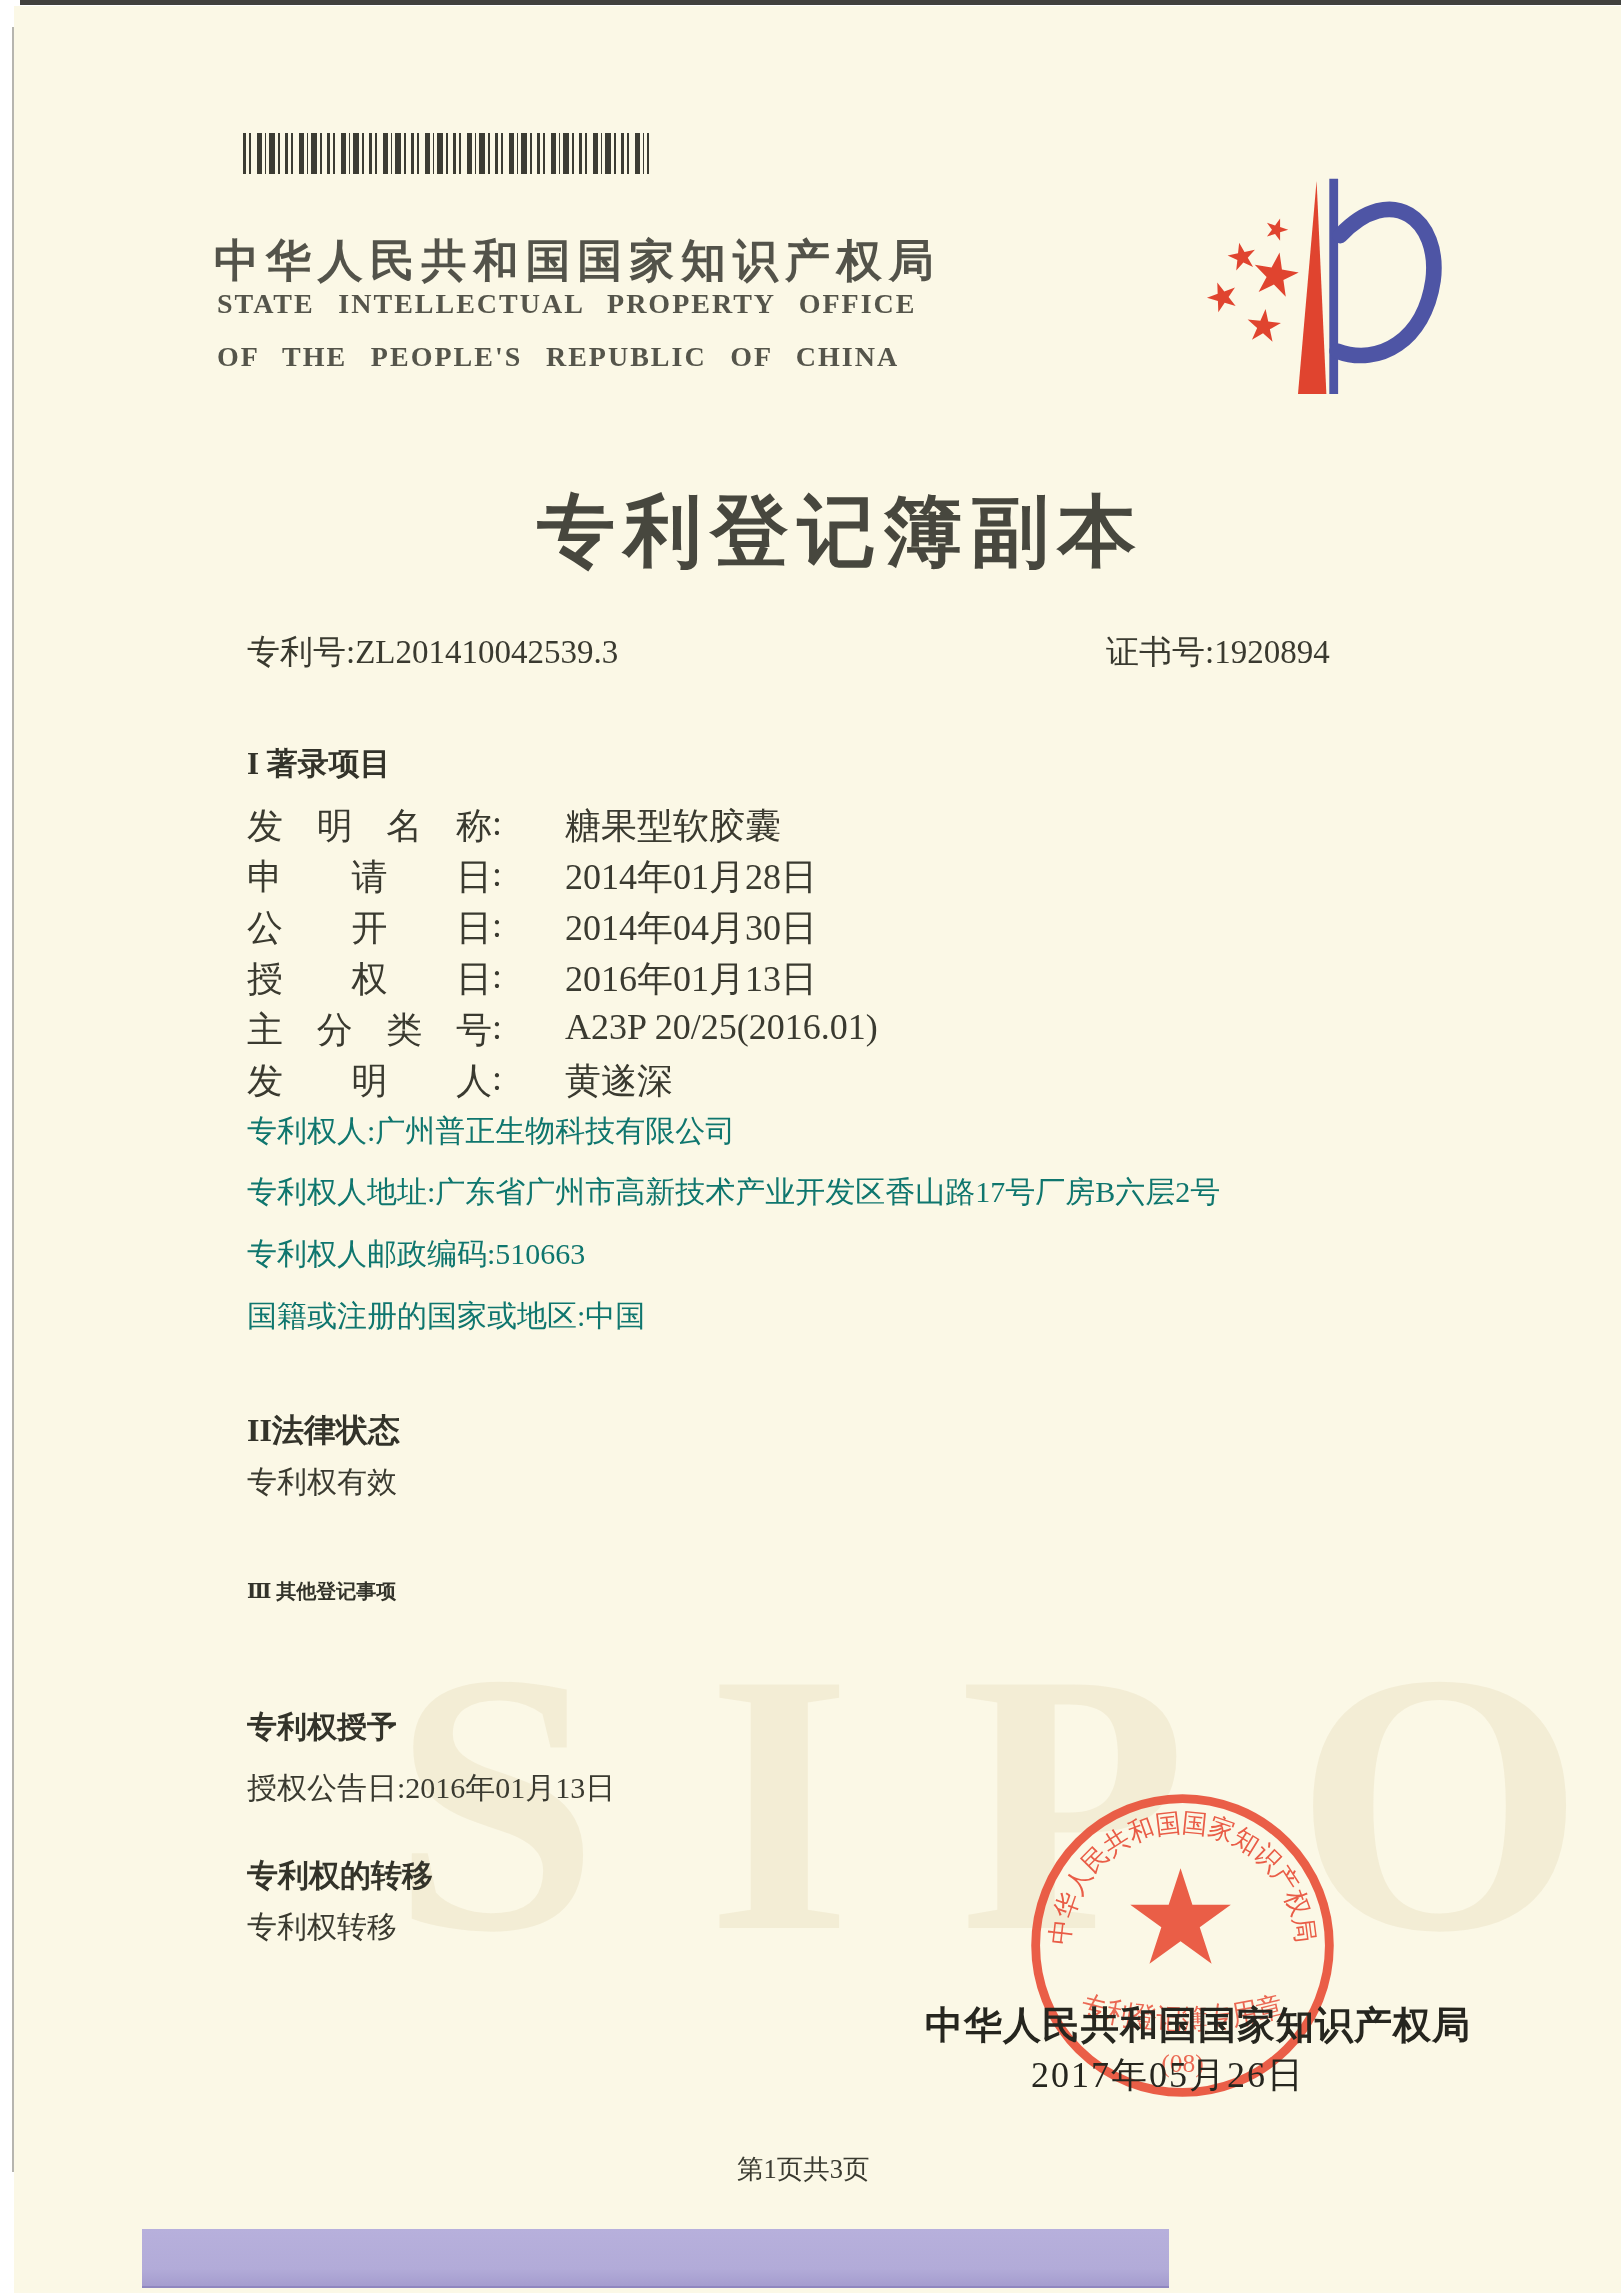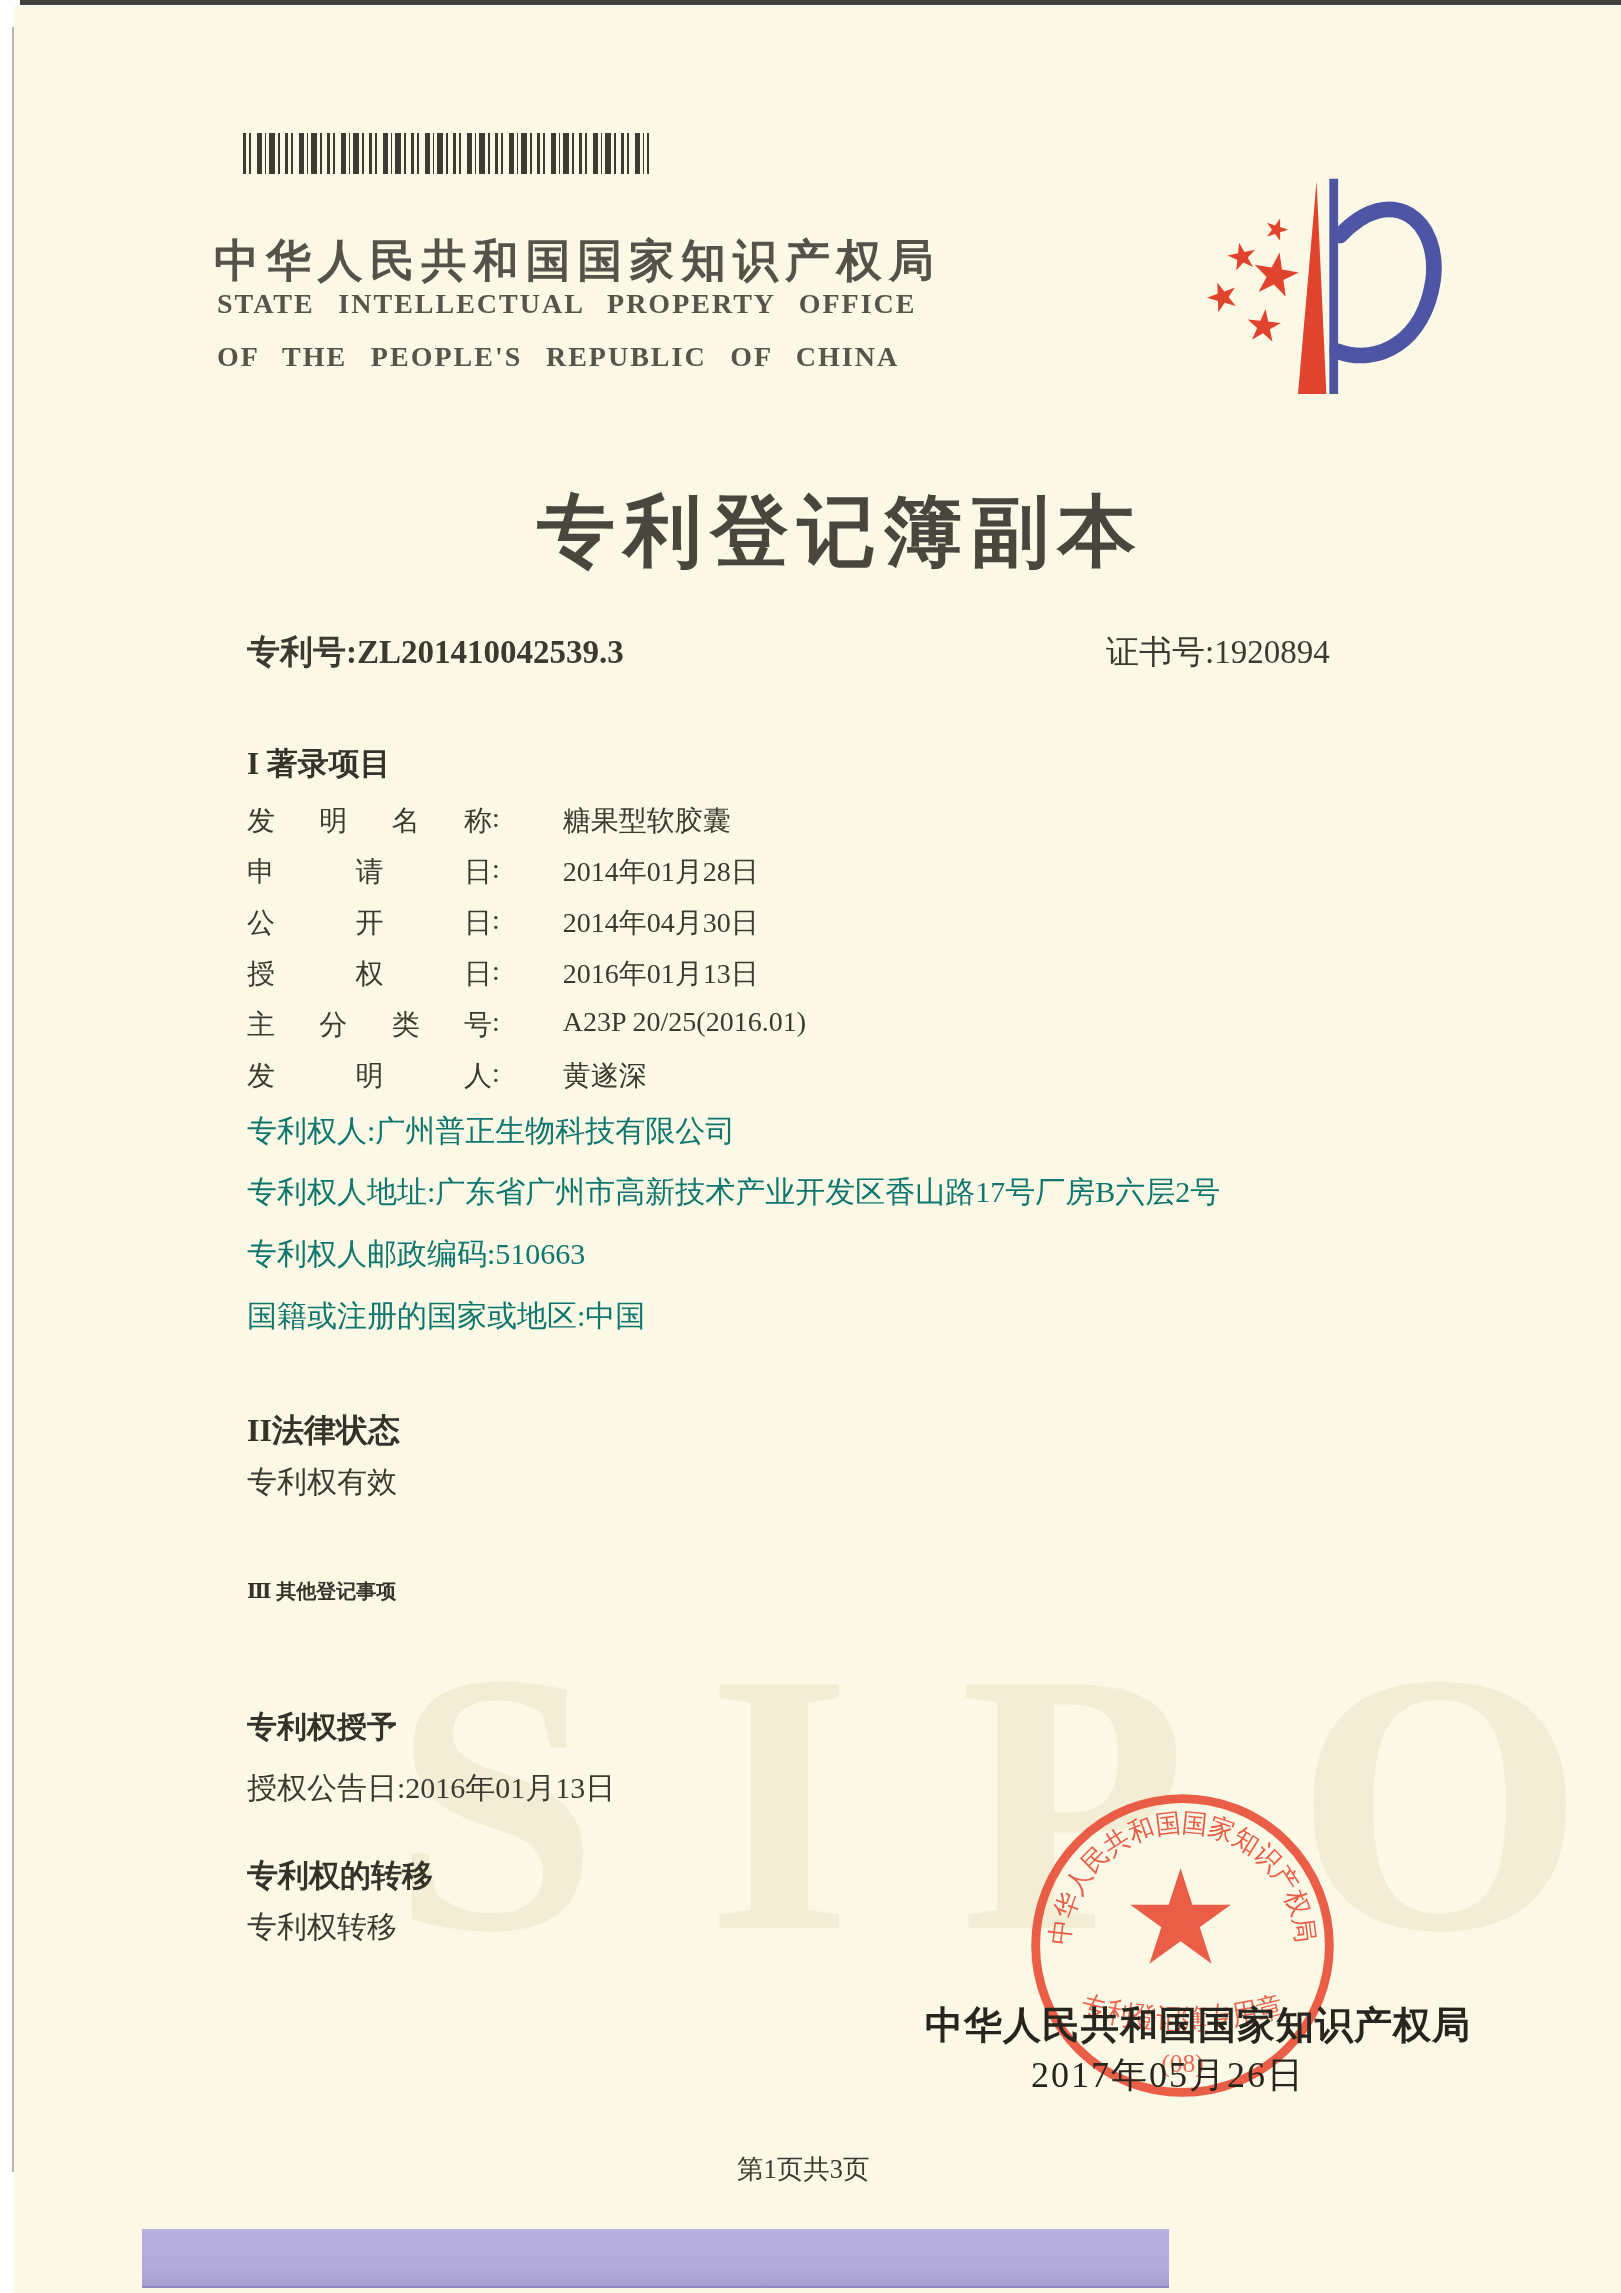--- a/index.html
+++ b/index.html
@@ -24,21 +24,21 @@
       #3c3c33 13.7px 18.6px,transparent 18.6px 21.6px,
       #3c3c33 21.6px 23.5px,transparent 23.5px 26.5px,
       #3c3c33 26.5px 32px,transparent 32px 35px,
       #3c3c33 35px 37px,transparent 37px 42px);
   }
   .hdr-cn{left:214px;top:231px;font-size:45px;font-weight:700;letter-spacing:6.9px;color:#53534a;}
   .hdr-en{left:217px;font-size:28px;font-weight:600;letter-spacing:2px;word-spacing:14.7px;color:#55554b;text-align:center;}
   .doc-title{left:537px;top:480px;font-size:78px;font-weight:600;letter-spacing:8.8px;color:#47473e;}
   .num-line{top:630px;font-size:33px;color:#3a3a30;}
   .sec-head{font-weight:700;color:#33332a;}
-  .frow{position:absolute;left:247px;display:flex;font-size:28px;color:#3a3a30;}
+  .frow{position:absolute;left:247px;display:flex;font-size:36px;color:#3a3a30;}
   .flabel{display:inline-block;width:245px;text-align:justify;text-align-last:justify;}
   .fvalue{margin-left:63px;white-space:pre;}
   .oline{position:absolute;left:247px;font-size:30px;color:#0f766e;}
   .watermark{
     position:absolute;left:392px;top:1617px;font-size:372px;line-height:1;
     color:#ece3c6;opacity:.5;letter-spacing:108px;z-index:0;font-weight:700;
   }
   .sealwrap{position:absolute;left:1019px;top:1782px;width:327px;height:327px;z-index:1;}
   .sig-office{left:925px;top:2000px;font-size:38px;font-weight:700;letter-spacing:1px;color:#26261f;z-index:2;}
   .sig-date{left:1031px;top:2051px;font-size:36px;letter-spacing:2px;color:#26261f;z-index:2;}
@@ -78,21 +78,21 @@
     <use href="#star" transform="translate(80,62) scale(12) rotate(18)"></use>
     <use href="#star" transform="translate(45,90) scale(15) rotate(-12)"></use>
     <use href="#star" transform="translate(79,109) scale(24) rotate(10)"></use>
     <use href="#star" transform="translate(25,131) scale(16) rotate(-20)"></use>
     <use href="#star" transform="translate(67,161) scale(18) rotate(6)"></use>
   </g>
 </svg>
 
 <div class="abs doc-title">专利登记簿副本</div>
 
-<div class="abs num-line" style="left:247px;font-weight:bold;">专利号:ZL201410042539.3</div>
+<div class="abs num-line" style="left:247px;">专利号:ZL201410042539.3</div>
 <div class="abs num-line" style="left:1106px;">证书号:1920894</div>
 
 <div class="abs sec-head" style="left:247px;top:743px;font-size:31px;">I 著录项目</div>
 
 <div class="frow" style="top:802px;">
   <span class="flabel">发明名称</span>
     <span>:</span>
   <span class="fvalue">糖果型软胶囊</span>
 </div>
 <div class="frow" style="top:853px;">

